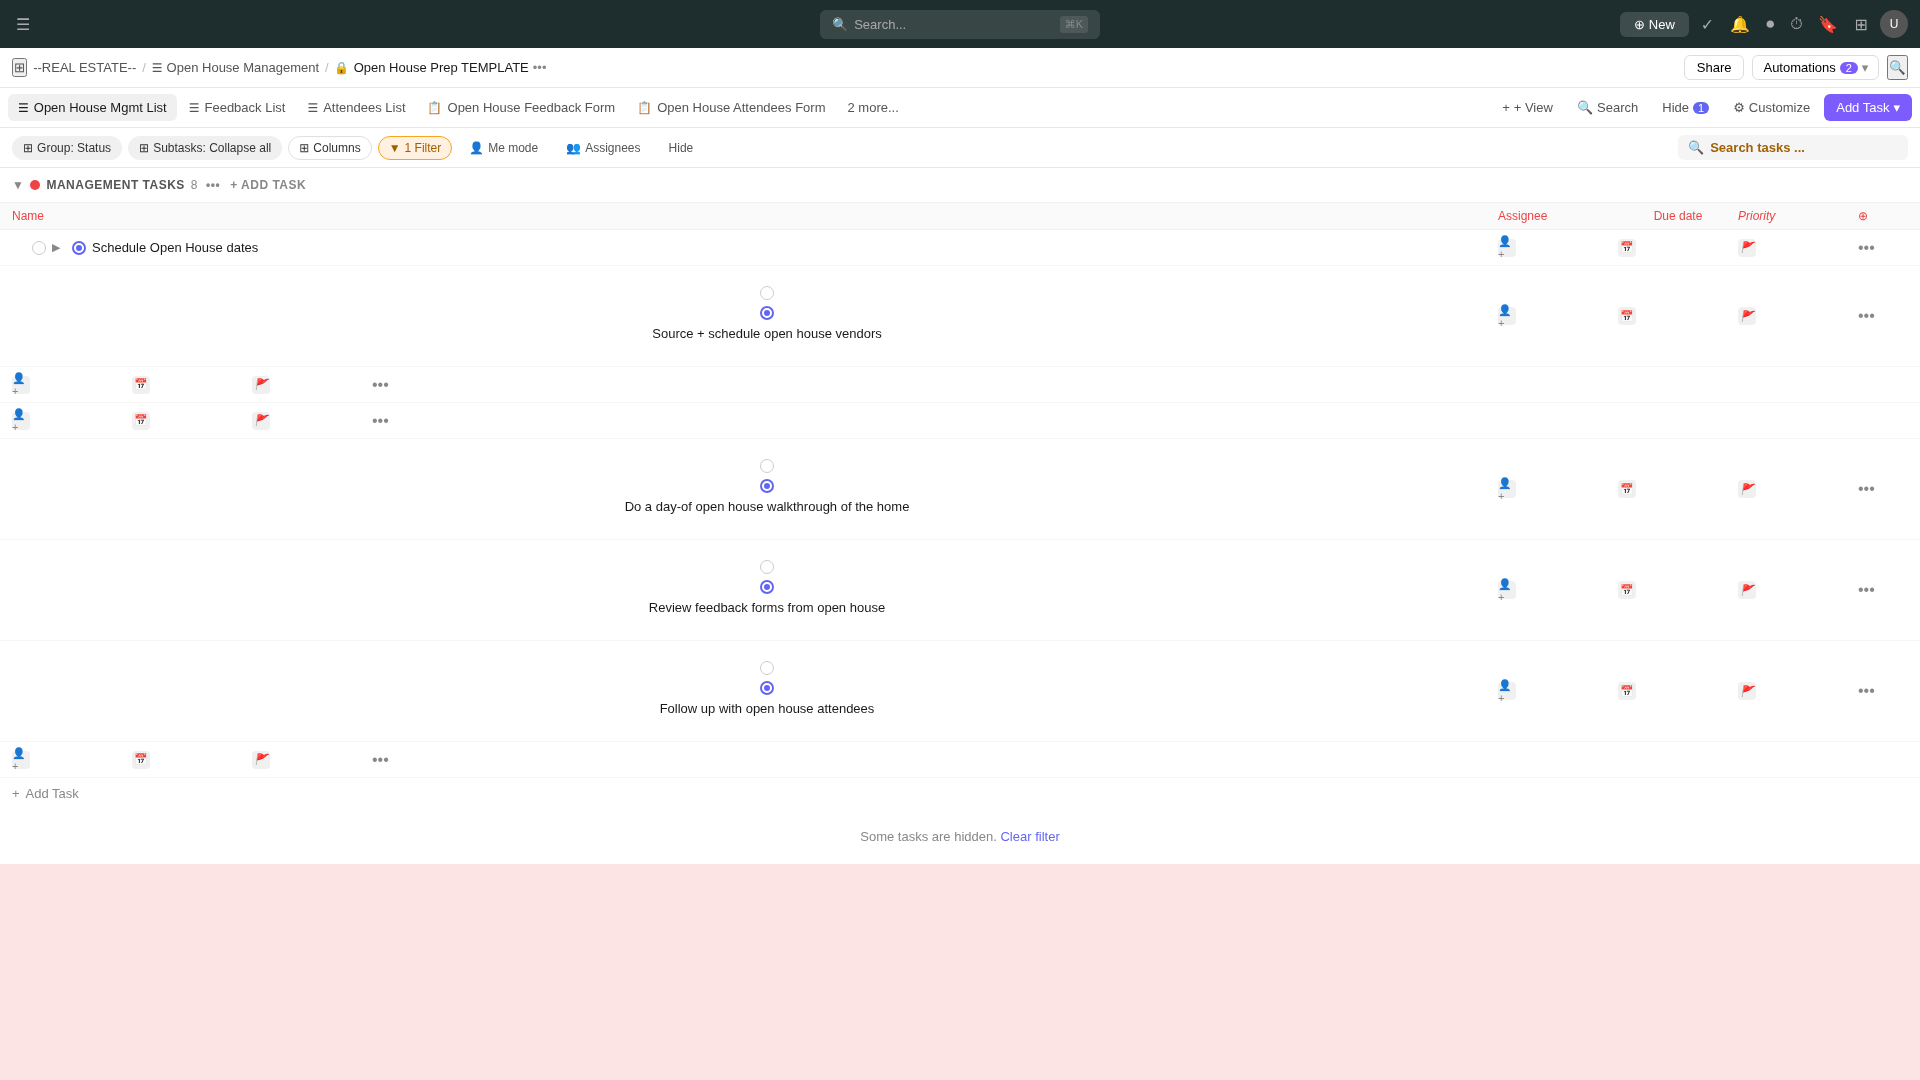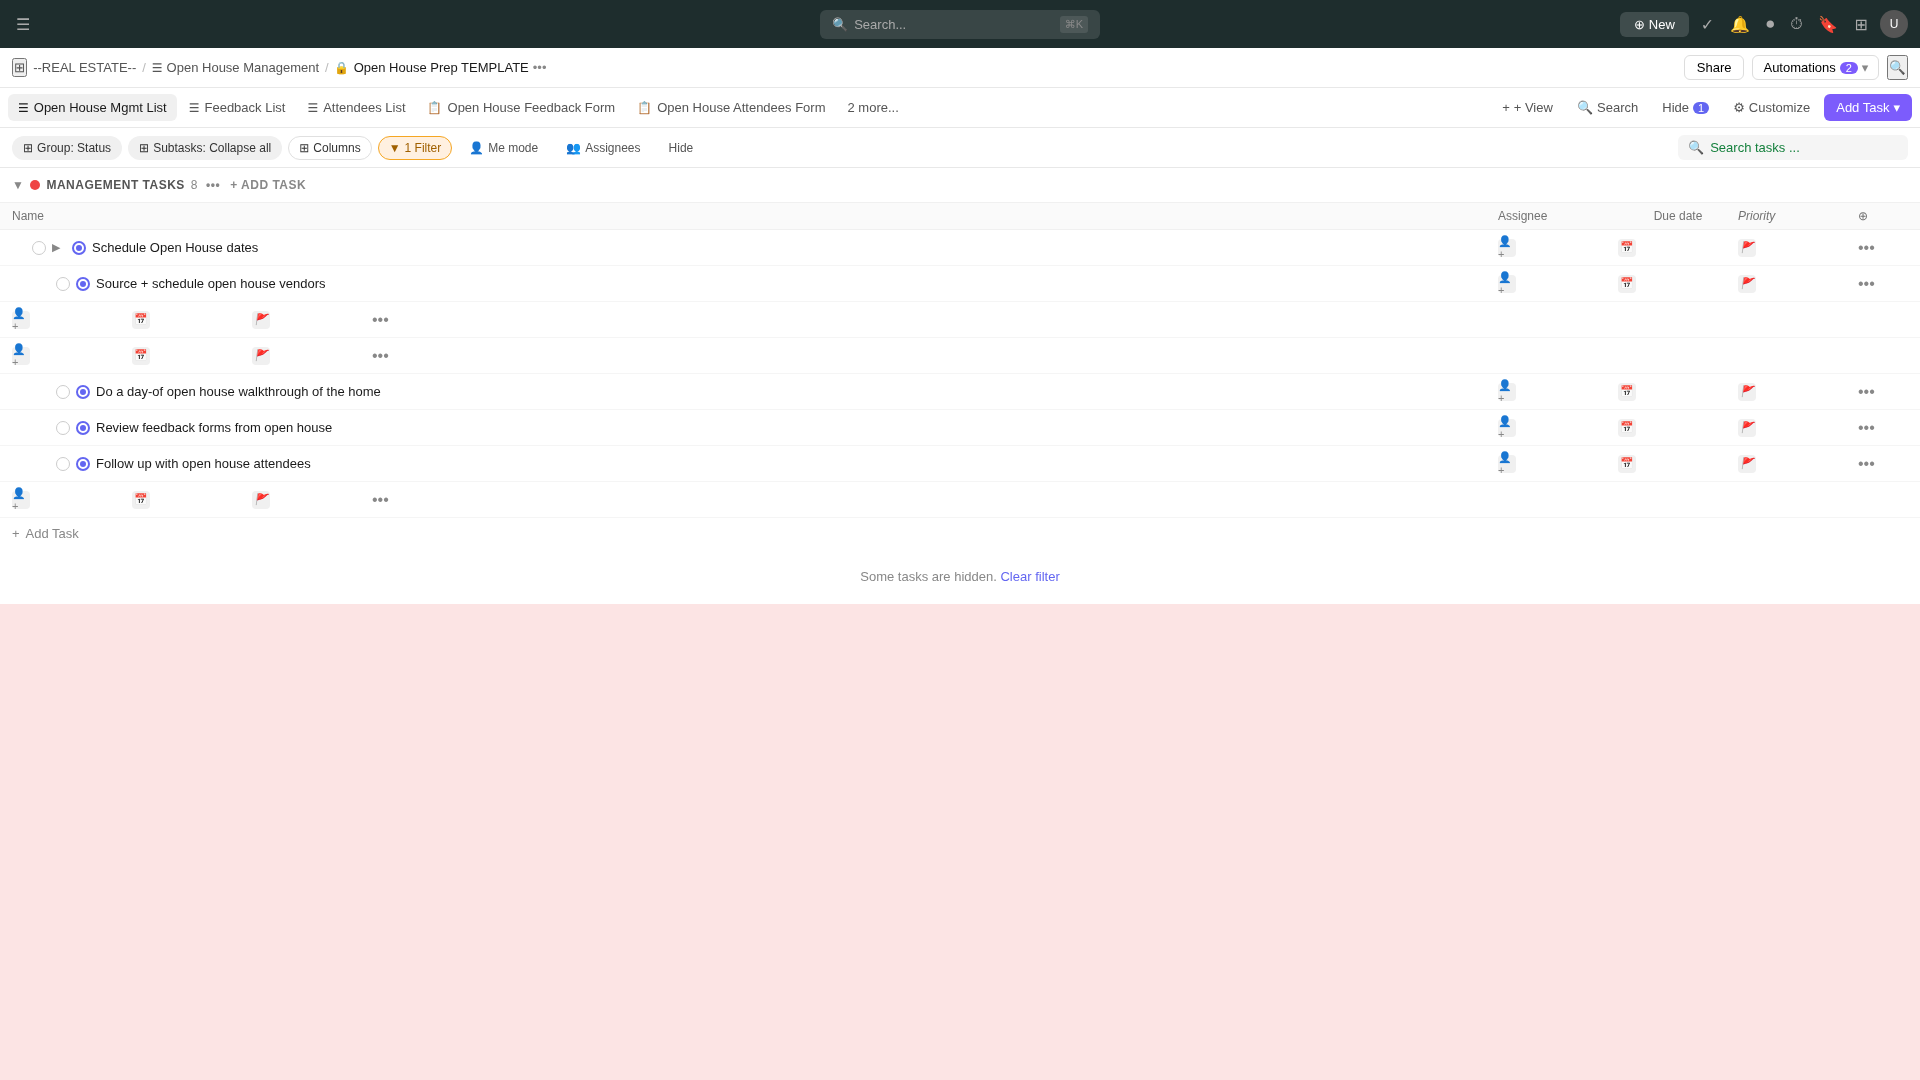--- a/index.html
+++ b/index.html
@@ -278,21 +278,21 @@
       margin-left: 2px;
     }
 
     
     .column-headers {
       display: flex;
       align-items: center;
       padding: 6px 12px;
       border-bottom: 1px solid #f0f0f0;
       font-size: 12px;
-      color: #737373;
+      color: #ef4444;
       background: #fafafa;
     }
     .col-name { flex: 1; min-width: 0; }
     .col-assignee { width: 120px; text-align: left; }
     .col-duedate { width: 120px; text-align: center; }
     .col-priority { width: 120px; text-align: left; font-style: italic; }
     .col-more { width: 50px; }
 
     
     .task-row {
@@ -391,20 +391,21 @@
       background: #fff;
     }
     .hidden-notice a {
       color: #6366f1;
       text-decoration: none;
     }
 
     
     .task-row.subtask .task-row-left {
       padding-left: 24px;
+      flex-direction: column;
     }
   </style>
 </head>
 <body>
 
 <div class="top-nav">
   <button class="icon-btn">☰</button>
 
   <div class="search-bar">
     <span>🔍</span>
@@ -528,21 +529,21 @@
   <div class="filter-chip assignees">
     <span>👥</span>
     <span>Assignees</span>
   </div>
   <div class="filter-chip hide-chip">
     <span>Hide</span>
   </div>
 
   <div class="search-tasks" style="margin-left:auto;">
     <span>🔍</span>
-    <span style="color:#15803d;">Search tasks ...</span>
+    <span style="color:#a16207;font-weight:bold;">Search tasks ...</span>
   </div>
 </div>
 
 <div class="main-content">
 
   <div class="section-header">
     <span class="section-toggle">▼</span>
     <span class="section-dot"></span>
     <span>MANAGEMENT TASKS</span>
     <span class="section-count">8</span>

